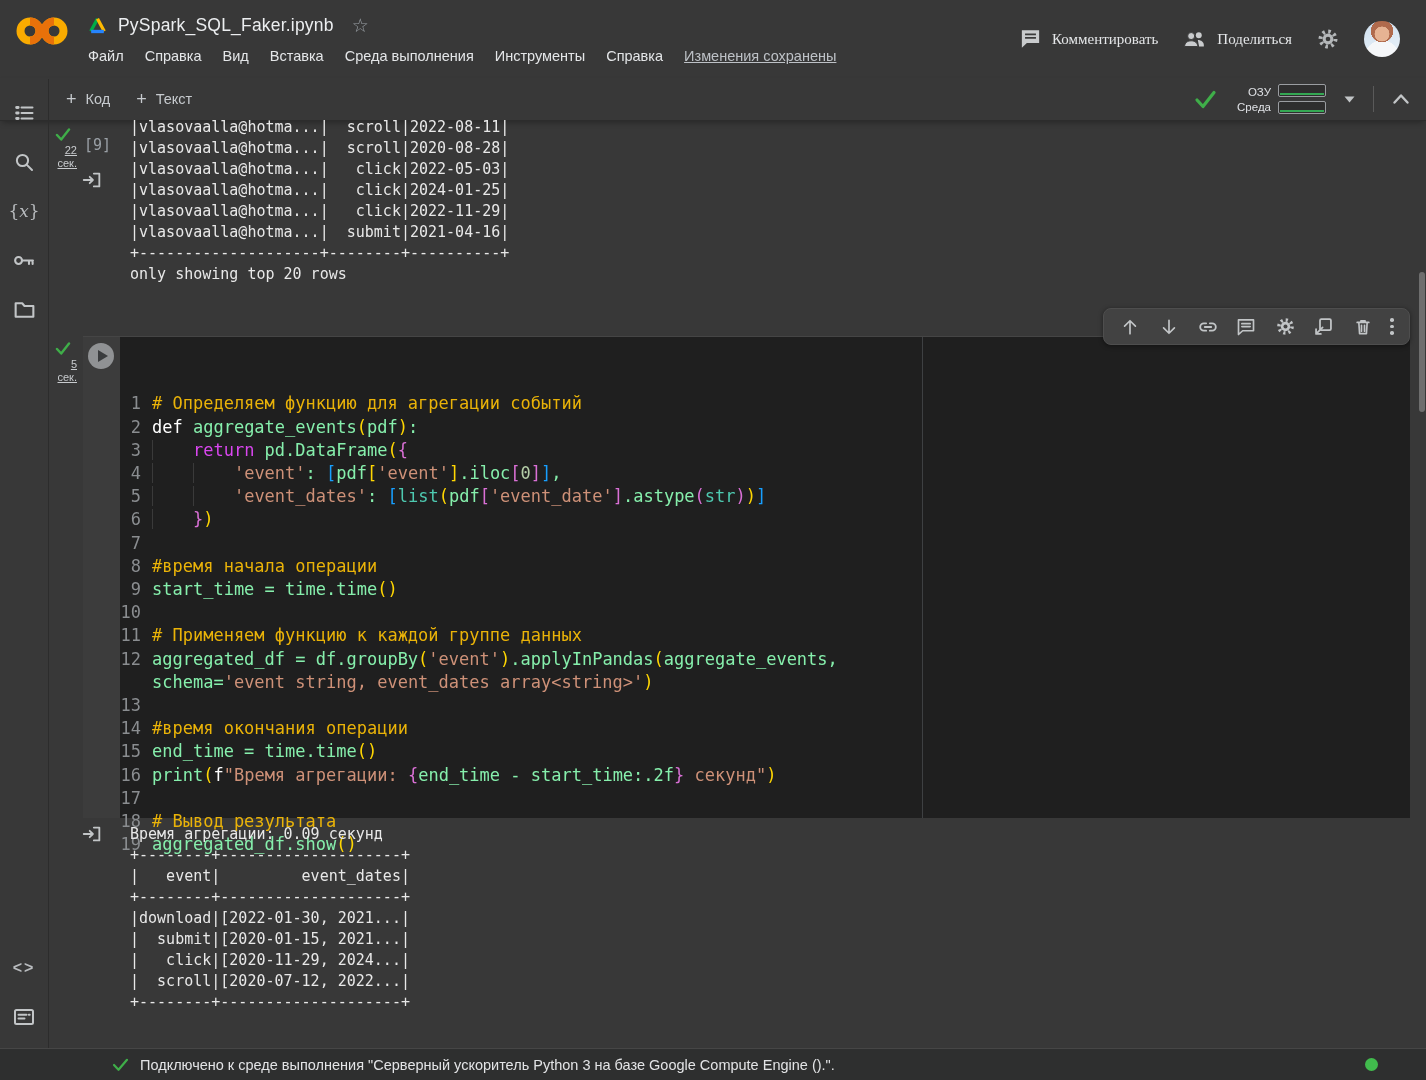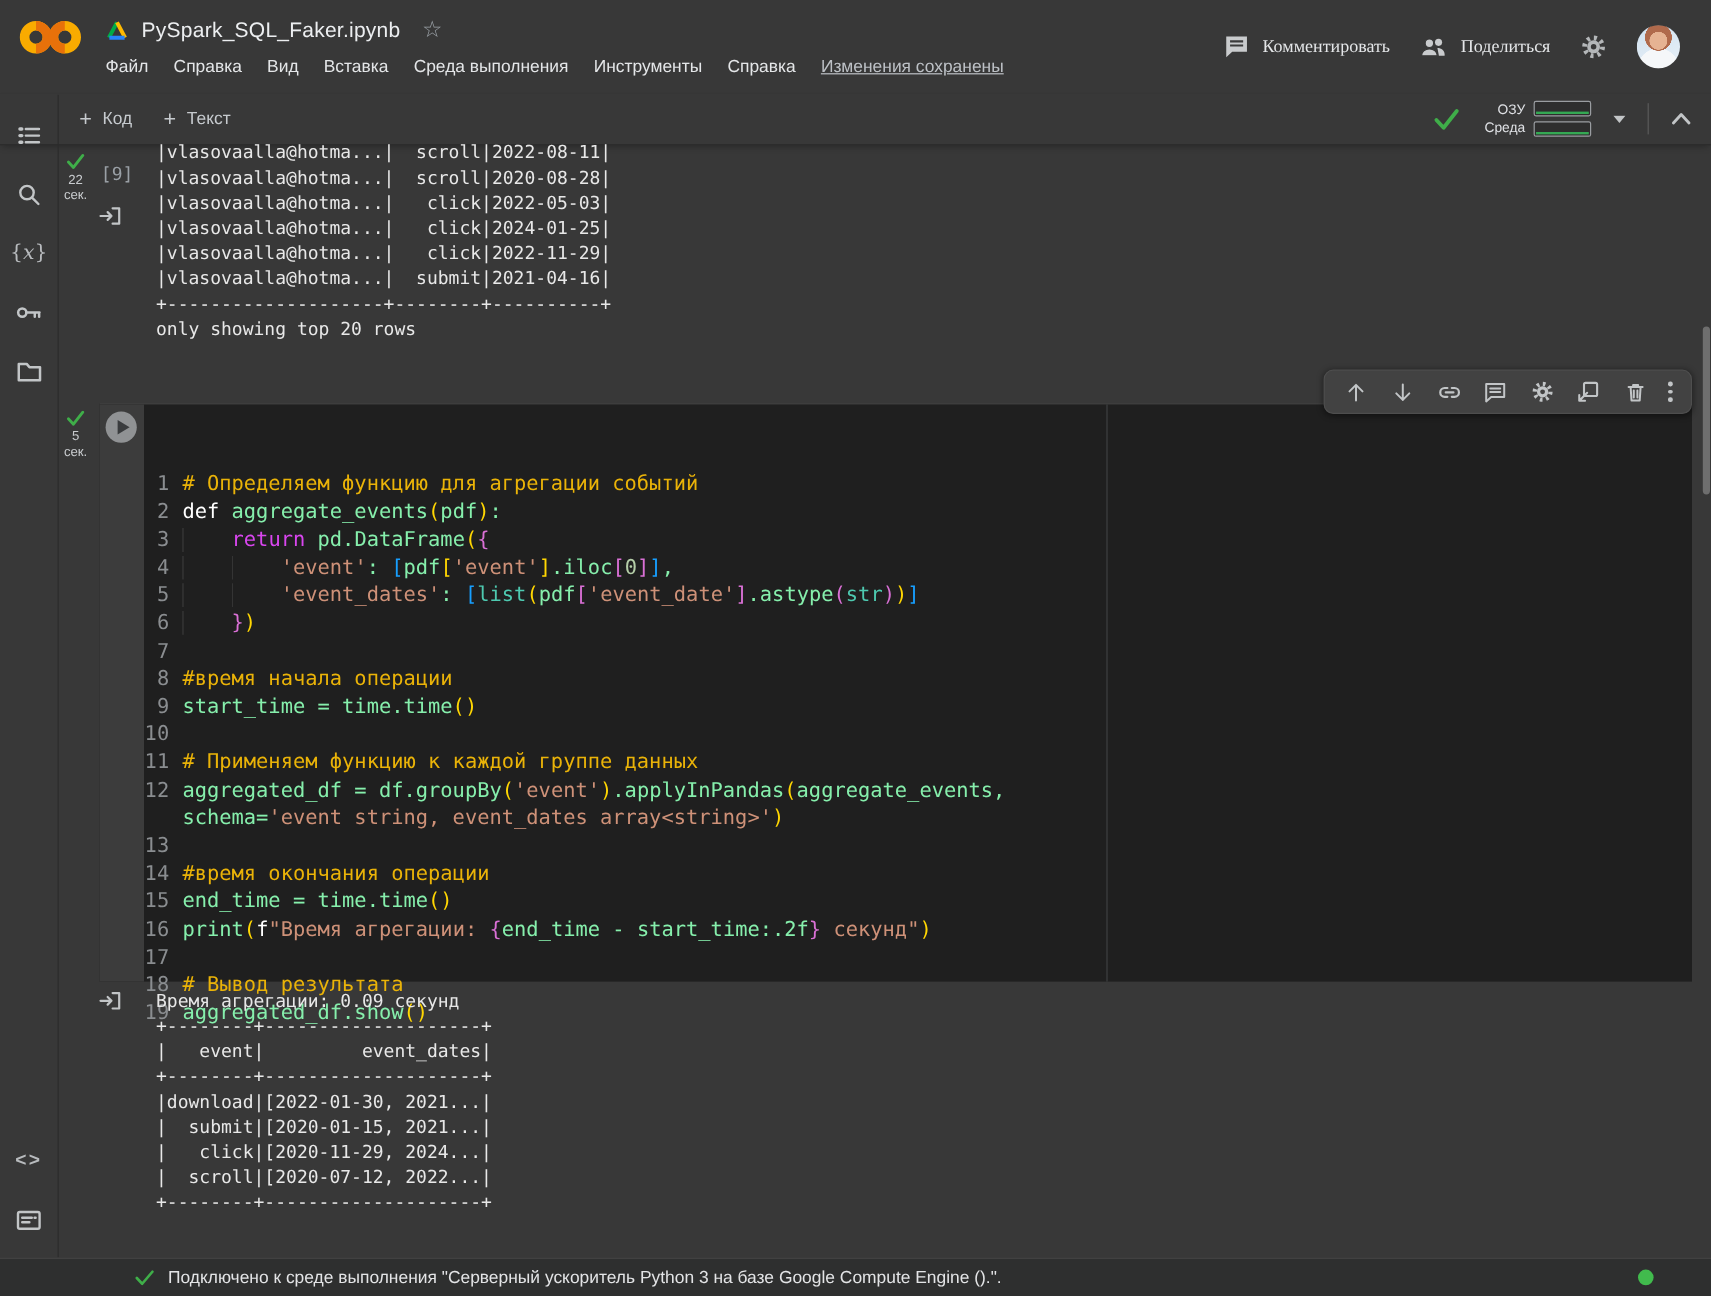--- a/index.html
+++ b/index.html
@@ -46,21 +46,21 @@
            display:flex;flex-direction:column;align-items:center;padding-top:20px;box-sizing:border-box;}
   .sb-item{width:28px;height:28px;display:flex;align-items:center;justify-content:center;margin-bottom:21px;cursor:pointer;color:#b8bbbe;}
   .sb-spacer{flex:1}
   .glyph-vars{font-family:"DejaVu Serif",serif;font-size:17px;color:#b8bbbe;}
   .glyph-vars i{font-style:italic}
   .glyph-code{font-size:16px;letter-spacing:2px;color:#b8bbbe;font-weight:bold;}
 
   
   .mono-out{position:absolute;margin:0;font-family:"DejaVu Sans Mono",monospace;font-size:15px;line-height:21px;color:#e8e8e8;white-space:pre;}
   .gutter-check{position:absolute;}
-  .gutter-time{position:absolute;width:28px;text-align:center;font-size:11px;color:#c8cbce;}
+  .gutter-time{position:absolute;width:28px;text-align:right;font-size:11px;color:#c8cbce;text-decoration:underline;}
   .exec-count{position:absolute;font-family:"DejaVu Sans Mono",monospace;font-size:15px;color:#9aa0a6;cursor:pointer}
   .out-icon{position:absolute;width:22px;height:22px;cursor:pointer}
 
   
   .codecell{position:absolute;left:83px;top:336px;width:1327px;height:482px;background:#1f1f1f;border-top:1px solid #454545;box-sizing:border-box;}
   .playstrip{position:absolute;left:0;top:0;bottom:0;width:37px;background:#3c3c3c;}
   .playbtn{position:absolute;left:5px;top:6px;width:26px;height:26px;border-radius:50%;background:#909294;cursor:pointer}
   .playbtn::after{content:"";position:absolute;left:10px;top:7px;border-left:10px solid #3a3c3e;border-top:6px solid rgba(0,0,0,0);border-bottom:6px solid rgba(0,0,0,0);}
   .editor{position:absolute;left:37px;top:0;right:0;bottom:0;padding-top:9px;cursor:text;
           font-family:"DejaVu Sans Mono",monospace;font-size:17px;line-height:23.2px;white-space:pre;}

